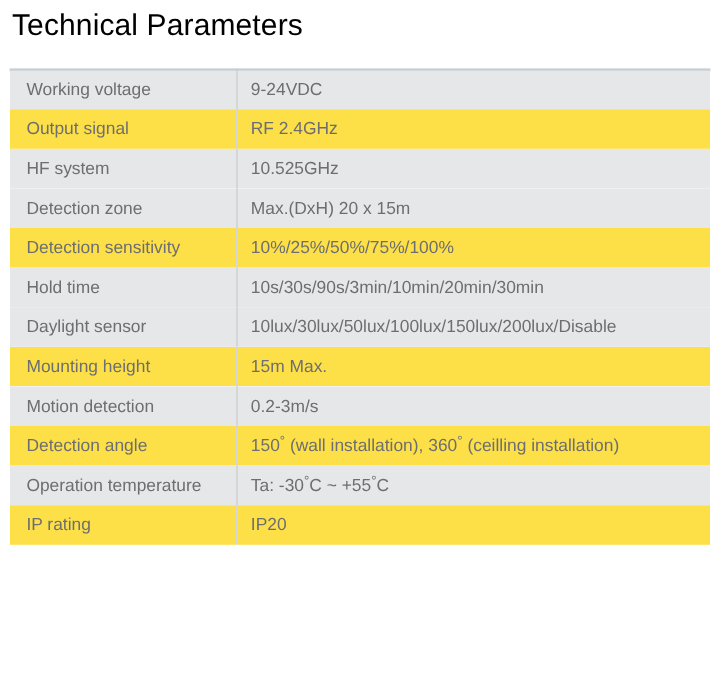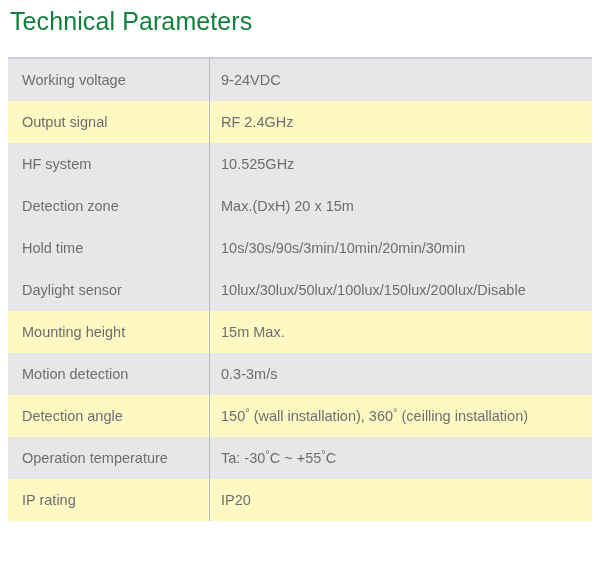--- a/index.html
+++ b/index.html
@@ -24,21 +24,21 @@
 
   
   .page-title {
     position: absolute;
     left: 10px;
     top: 2px;
     font-size: 25px;
     line-height: 38px;
     font-weight: 400;
     letter-spacing: 0.1px;
-    color: #15803d;
+    color: #000000;
     white-space: nowrap;
   }
 
   
   .spec-table {
     position: absolute;
     left: 8px;
     top: 57px;
     width: 584px;
     border-collapse: collapse;
@@ -46,25 +46,25 @@
     border-top: 2px solid #c9cdd1;
   }
 
   .spec-table tr {
     height: 33px;
   }
   .spec-table tr.shaded {
     background: #e6e7e8;
   }
   .spec-table tr.plain {
-    background: #fef9c3;
+    background: #fde047;
   }
 
   .spec-table td {
-    padding: 12px;
+    padding: 0;
     vertical-align: middle;
     color: #6d6e71;
     font-size: 14.5px;
     line-height: 18px;
     font-weight: 400;
     white-space: nowrap;
     overflow: hidden;
   }
 
   td.cell-label {
@@ -103,35 +103,39 @@
           <td class="cell-value">RF 2.4GHz</td>
         </tr>
         <tr class="shaded">
           <td class="cell-label">HF system</td>
           <td class="cell-value">10.525GHz</td>
         </tr>
         <tr class="shaded">
           <td class="cell-label">Detection zone</td>
           <td class="cell-value">Max.(DxH)  20 x 15m</td>
         </tr>
+        <tr class="plain">
+          <td class="cell-label">Detection sensitivity</td>
+          <td class="cell-value">10%/25%/50%/75%/100%</td>
+        </tr>
         <tr class="shaded">
           <td class="cell-label">Hold time</td>
           <td class="cell-value">10s/30s/90s/3min/10min/20min/30min</td>
         </tr>
         <tr class="shaded">
           <td class="cell-label">Daylight sensor</td>
           <td class="cell-value">10lux/30lux/50lux/100lux/150lux/200lux/Disable</td>
         </tr>
         <tr class="plain">
           <td class="cell-label">Mounting height</td>
           <td class="cell-value">15m Max.</td>
         </tr>
         <tr class="shaded">
           <td class="cell-label">Motion detection</td>
-          <td class="cell-value">0.3-3m/s</td>
+          <td class="cell-value">0.2-3m/s</td>
         </tr>
         <tr class="plain">
           <td class="cell-label">Detection angle</td>
           <td class="cell-value">150<span class="deg">°</span>  (wall installation),  360<span class="deg">°</span>  (ceilling installation)</td>
         </tr>
         <tr class="shaded">
           <td class="cell-label">Operation temperature</td>
           <td class="cell-value">Ta: -30<span class="deg">°</span>C ~ +55<span class="deg">°</span>C</td>
         </tr>
         <tr class="plain">

